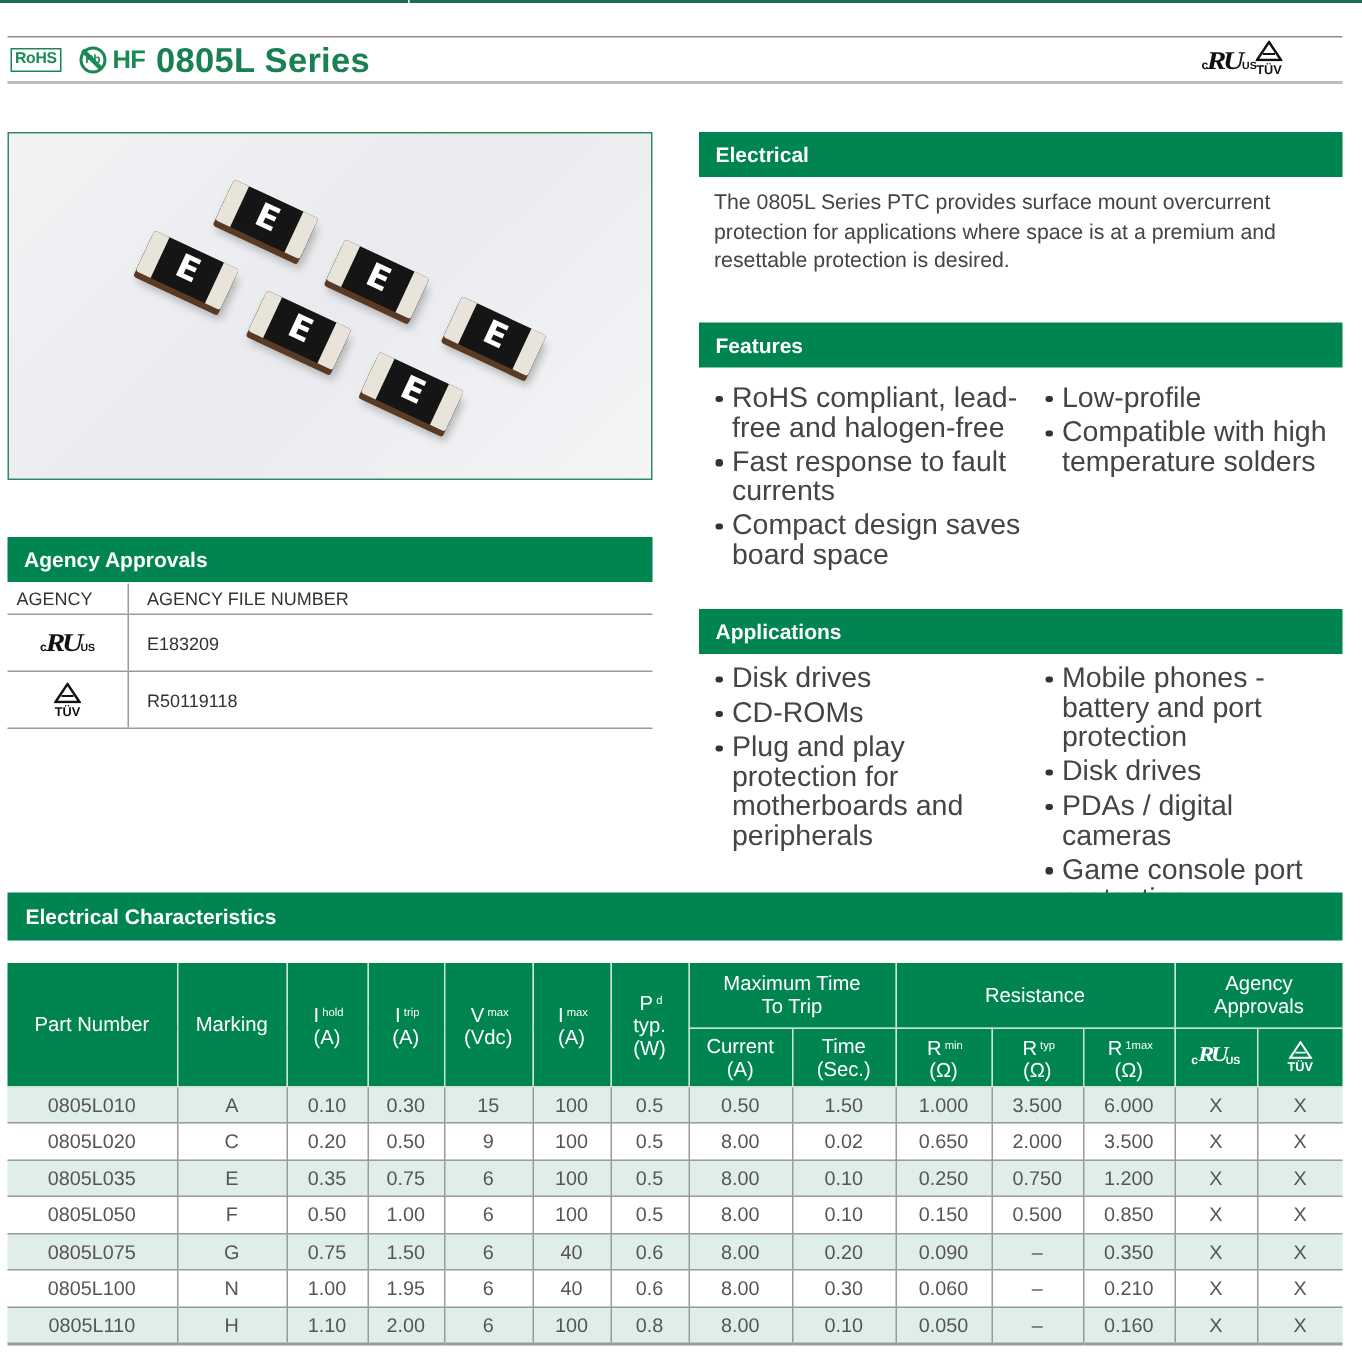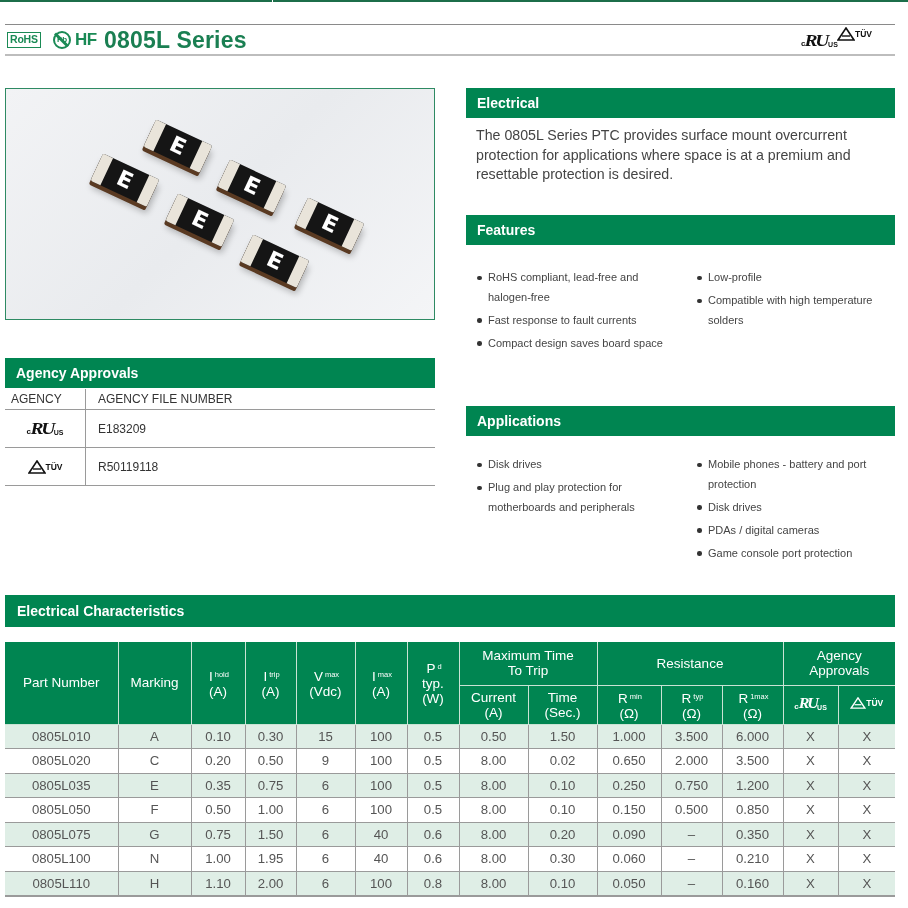--- a/index.html
+++ b/index.html
@@ -17,21 +17,21 @@
     color: #1a8a55; font-size: 8px; font-weight: bold; text-align: center; line-height: 13px; }
   .badge-pb::after { content: ""; position: absolute; left: 5px; top: -2px; width: 2.5px; height: 18px; background: #1a8a55; transform: rotate(-45deg); }
   .badge-hf { position: absolute; left: 70px; top: 4px; color: #1a8a55; font-size: 17px; font-weight: bold; line-height: 22px; letter-spacing: -0.5px; }
   .series-title { position: absolute; left: 99px; top: 1px; color: #1a7f52; font-size: 23px; font-weight: bold; line-height: 28px; letter-spacing: 0.2px; }
 
   .cert { position: absolute; display: flex; align-items: flex-end; }
   .ul-mark { display: inline-flex; align-items: flex-end; color: #111; font-weight: bold; }
   .ul-mark .c { font-size: 8px; margin-right: 1px; line-height: 1; }
   .ul-mark .ru { font-size: 17px; font-style: italic; letter-spacing: -2px; line-height: 0.9; font-family: "Liberation Serif", serif; font-weight: bold; transform: scaleX(1.15); display: inline-block; }
   .ul-mark .us { font-size: 7px; margin-left: 2px; line-height: 1; }
-  .tuv-mark { display: inline-flex; flex-direction: row; align-items: center; color: #111; }
+  .tuv-mark { display: inline-flex; flex-direction: column; align-items: center; color: #111; }
   .tuv-mark svg { display: block; }
   .tuv-mark .t { font-size: 8.5px; font-weight: bold; line-height: 1; margin-top: 1px; }
 
   .product-img { position: absolute; left: 5px; top: 88px; width: 430px; height: 232px; border: 1.5px solid #2e8a63;
     background: linear-gradient(135deg, #f2f3f5 0%, #e9ebee 50%, #f4f5f7 100%); overflow: hidden; }
   .chip { position: absolute; width: 62px; height: 34px; transform: rotate(25deg); }
   .chip .body { position: absolute; left: 0; top: 0; width: 62px; height: 30px; background: #151515; border-radius: 2px; box-shadow: 0 4px 0 #5a3a22, 3px 6px 6px rgba(0,0,0,0.25); }
   .chip .cap-l, .chip .cap-r { position: absolute; top: 0; width: 11px; height: 30px; background: #e9e4da; }
   .chip .cap-l { left: 0; border-radius: 2px 0 0 2px; }
   .chip .cap-r { right: 0; border-radius: 0 2px 2px 0; }
@@ -42,21 +42,21 @@
   .agency-table { position: absolute; left: 5px; top: 389px; width: 430px; font-size: 12px; color: #333; }
   .agency-table .row { display: flex; border-bottom: 1px solid #9a9a9a; }
   .agency-table .row.head { height: 21px; align-items: center; border-bottom: 1px solid #9a9a9a; }
   .agency-table .c1 { width: 81px; padding-left: 6px; border-right: 1px solid #9a9a9a; height: 100%; display: flex; align-items: center; }
   .agency-table .c2 { padding-left: 12px; display: flex; align-items: center; }
   .agency-table .row.body { height: 38px; }
   .agency-table .row.body .c1 { justify-content: center; padding-left: 0; }
 
   .para { position: absolute; left: 476px; top: 126px; width: 430px; font-size: 14.2px; line-height: 19.5px; color: #444; }
 
-  .blist { position: absolute; list-style: none; font-size: 11px; line-height: 19.5px; color: #444; margin-top: 12px; }
+  .blist { position: absolute; list-style: none; font-size: 19px; line-height: 19.5px; color: #444; }
   .blist li { position: relative; padding-left: 12px; margin-bottom: 3.5px; }
   .blist li::before { content: ""; position: absolute; left: 1px; top: 7.5px; width: 4.5px; height: 4.5px; border-radius: 50%; background: #333; }
 
   .etable { position: absolute; left: 5px; top: 642px; width: 890px; border-collapse: collapse; table-layout: fixed; font-size: 13px; }
   .etable th { background: #008551; color: #fff; font-weight: normal; border: 1.5px solid #c9e3d4; text-align: center; vertical-align: middle; line-height: 15px; font-size: 13.5px; }
   .etable th.tall { height: 82px; }
   .etable th.r1 { height: 43px; }
   .etable th.r2 { height: 39px; }
   .etable th .sub { font-size: 7.5px; vertical-align: 4px; position: relative; left: 2px; }
   .etable th .sym { display: block; }
@@ -183,20 +183,21 @@
   <li>Compact design saves board space</li>
 </ul>
 <ul class="blist" style="left:696px; top:256px; width:200px;">
   <li>Low-profile</li>
   <li>Compatible with high temperature solders</li>
 </ul>
 
 <div class="sec-head" style="left:466px; top:406px; width:429px;">Applications</div>
 <ul class="blist" style="left:476px; top:443px; width:206px;">
   <li>Disk drives</li>
+  <li>CD-ROMs</li>
   <li>Plug and play protection for motherboards and peripherals</li>
 </ul>
 <ul class="blist" style="left:696px; top:443px; width:200px;">
   <li>Mobile phones - battery and port protection</li>
   <li>Disk drives</li>
   <li>PDAs / digital cameras</li>
   <li>Game console port protection</li>
 </ul>
 
 <div class="sec-head" style="left:5px; top:595px; width:890px; line-height:32px;padding-left:12px;">Electrical Characteristics</div>

